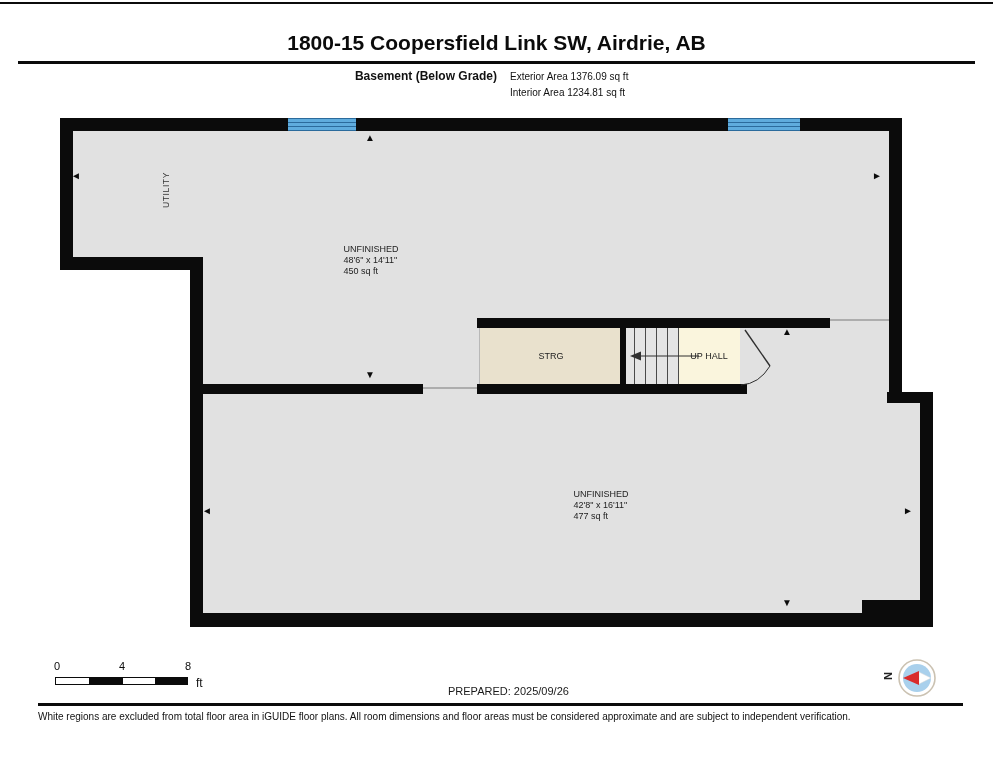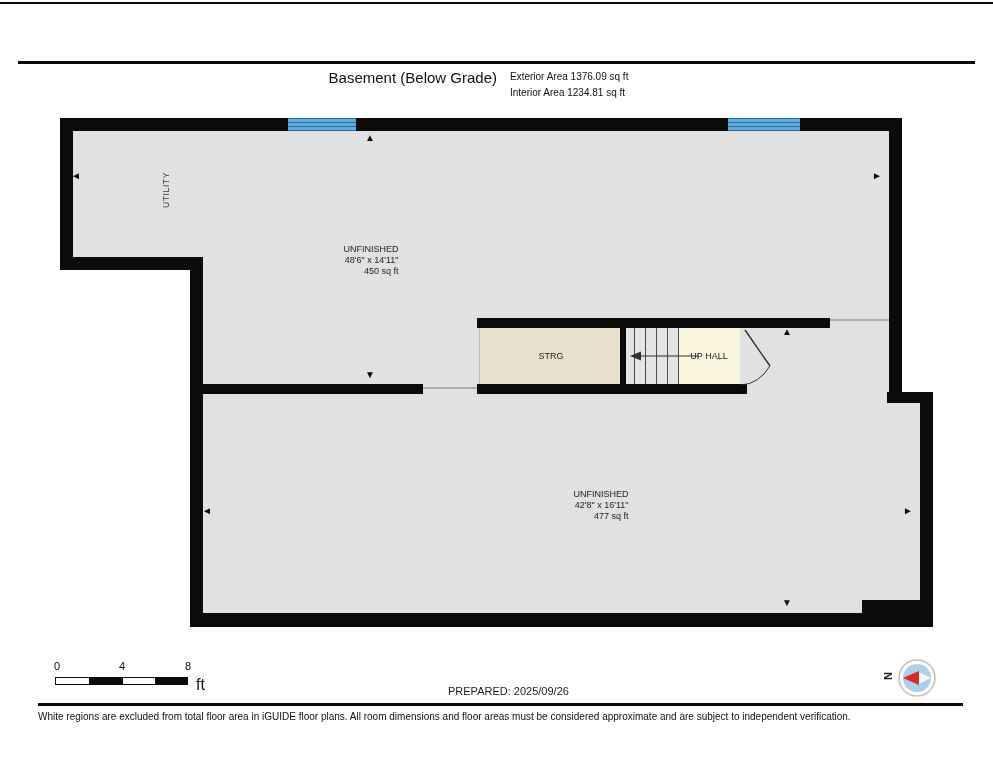--- a/index.html
+++ b/index.html
@@ -4,25 +4,25 @@
 <style>
   html,body{margin:0;padding:0;background:#fff;}
   .page{position:relative;width:993px;height:768px;background:#fff;overflow:hidden;
         font-family:"Liberation Sans",sans-serif;color:#111;}
   .abs{position:absolute;}
   .wall{position:absolute;background:var(--wall,#0b0b0b);}
   .floor{position:absolute;background:var(--floor,#e1e1e1);}
   .openline{position:absolute;background:#adadad;}
   .rule{position:absolute;background:#0b0b0b;}
   .arrow{position:absolute;font-size:10px;line-height:1;color:#0b0b0b;}
-  .roomlabel{position:absolute;transform:translate(-50%,-50%);text-align:right;
+  .roomlabel{position:absolute;transform:translate(-50%,-50%);text-align:left;
              font-size:9px;line-height:11px;color:#222;white-space:nowrap;}
   .title{position:absolute;left:0;top:31px;width:100%;text-align:center;
          font-size:21px;font-weight:bold;color:#0b0b0b;letter-spacing:0px;}
-  .floorlabel{position:absolute;right:496px;top:69px;font-size:15px;font-weight:normal;white-space:nowrap;}
+  .floorlabel{position:absolute;right:496px;top:69px;font-size:12px;font-weight:bold;white-space:nowrap;}
   .areas{position:absolute;left:510px;top:69px;font-size:10px;line-height:15.5px;white-space:nowrap;}
   .window{position:absolute;background:var(--window-fill,#5facdd);
           border-top:1.5px solid var(--window-line,#2b6b9c);
           border-bottom:1.5px solid var(--window-line,#2b6b9c);box-sizing:border-box;}
   .winline{position:absolute;left:0;width:100%;height:1px;background:var(--window-line,#2b6b9c);}
   .stairs{position:absolute;background:var(--stairs-floor,#e4e4e4);}
   .stairline{position:absolute;top:0;width:1px;height:100%;background:#4a4a4a;}
   .scale-num{position:absolute;font-size:11px;color:#0b0b0b;transform:translateX(-50%);}
   .scalebar{position:absolute;left:55px;top:677px;width:133px;height:8px;
             border:1px solid #0b0b0b;box-sizing:border-box;background:#fff;}
@@ -34,20 +34,21 @@
   .utility{position:absolute;left:166px;top:190px;transform:translate(-50%,-50%) rotate(-90deg);
            font-size:8.5px;letter-spacing:0.6px;color:#333;white-space:nowrap;}
   svg{display:block;}
 </style>
 </head>
 <body>
 
 <div class="page">
 
   <div class="rule" style="left:0;top:2px;width:993px;height:2px;"></div>
+  <div class="title">1800-15 Coopersfield Link SW, Airdrie, AB</div>
   <div class="rule" style="left:18px;top:61px;width:957px;height:2.5px;"></div>
   <div class="floorlabel">Basement (Below Grade)</div>
   <div class="areas">
     <div>Exterior Area 1376.09 sq ft</div>
     <div>Interior Area 1234.81 sq ft</div>
   </div>
 
   <div class="abs" style="left:0;top:0;width:993px;height:768px;">
 
     <div class="floor" style="left:60px;top:118px;width:842px;height:152px;"></div>
@@ -127,21 +128,21 @@
     </div>
   </div>
 
   <span class="scale-num" style="left:57px;top:660px;">0</span>
   <span class="scale-num" style="left:122px;top:660px;">4</span>
   <span class="scale-num" style="left:188px;top:660px;">8</span>
   <div class="scalebar">
     <div class="scaleseg" style="left:33px;width:34px;"></div>
     <div class="scaleseg" style="left:99px;width:32px;"></div>
   </div>
-  <span class="abs" style="left:196px;top:676px;font-size:16px;">ft</span>
+  <span class="abs" style="left:196px;top:676px;font-size:12px;">ft</span>
 
   <div class="prepared">PREPARED: 2025/09/26</div>
 
   <svg class="abs" style="left:897px;top:658px;" width="40" height="40" viewBox="0 0 40 40">
     <circle cx="20" cy="20" r="18" fill="#ffffff" stroke="var(--compass-ring,#cbc2b2)" stroke-width="1.6"></circle>
     <circle cx="20" cy="20" r="14" fill="var(--compass-inner,#a9d0ec)"></circle>
     <polygon points="34,20 22,14 22,26" fill="#ffffff" stroke="#d8d8d8" stroke-width="0.5"></polygon>
     <polygon points="6,20 22,13 22,27" fill="var(--compass-needle,#d92b2b)"></polygon>
   </svg>
   <span class="nlabel">N</span>

